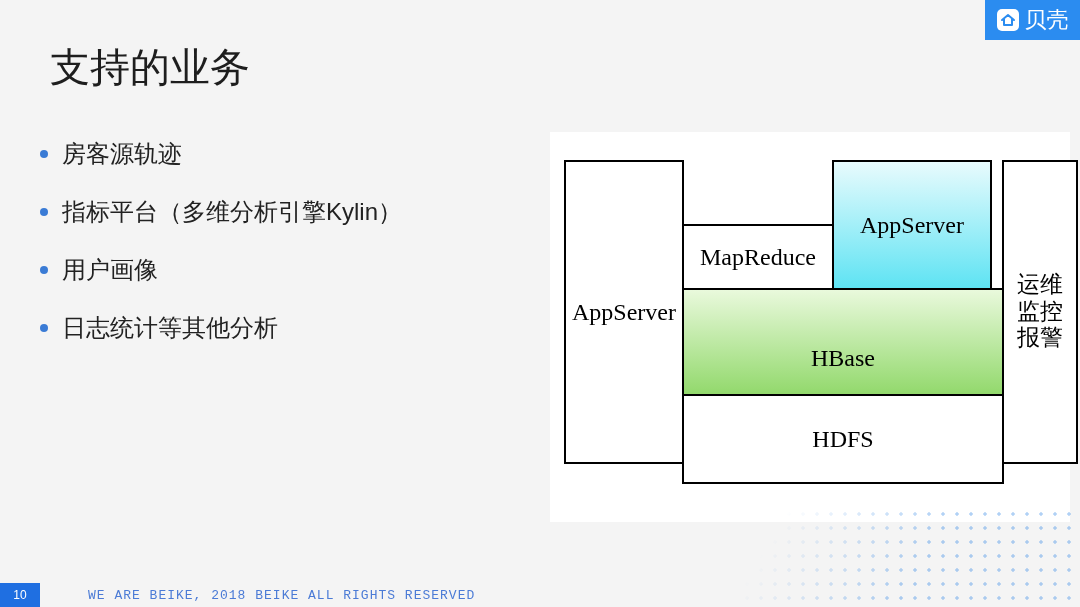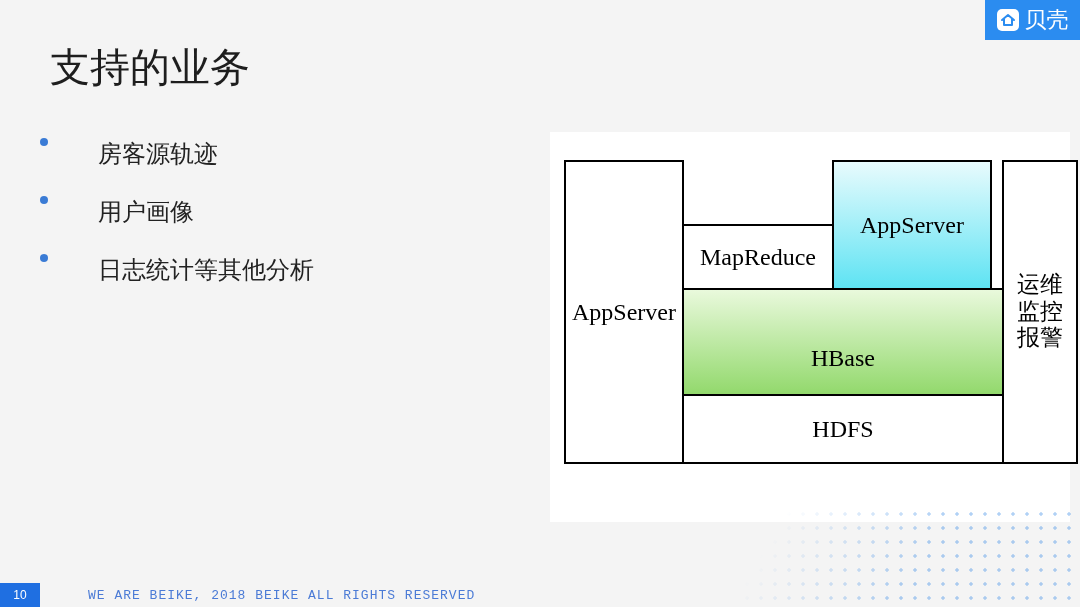--- a/index.html
+++ b/index.html
@@ -63,23 +63,22 @@
 
     
     .bullets {
       position: absolute;
       left: 40px;
       top: 138px;
       list-style: none;
     }
     .bullets li {
       display: flex;
-      align-items: flex-start;
+      align-items: center;
       margin-bottom: 26px;
-      gap: 36px;
     }
     .bullet-dot {
       width: 8px;
       height: 8px;
       border-radius: 50%;
       background: #3a7bd5;
       margin-right: 14px;
       flex: 0 0 auto;
     }
     .bullet-text {
@@ -158,21 +157,21 @@
       top: 128px;
       width: 322px;
       height: 140px;
       background: linear-gradient(to bottom, #e9f9dc 0%, #78cf4a 100%);
     }
     
     .b-hdfs {
       left: 118px;
       top: 234px;
       width: 322px;
-      height: 70px;
+      height: 90px;
     }
     
     .b-ops {
       left: 438px;
       top: 0;
       width: 76px;
       height: 304px;
       font-size: 23px;
     }
 
@@ -227,20 +226,24 @@
   </span>
   <span>贝壳</span>
 </div>
 
 <h1 class="slide-title">支持的业务</h1>
 
 <ul class="bullets">
   <li>
     <span class="bullet-dot"></span>
     <span class="bullet-text">房客源轨迹</span>
+  </li>
+  <li>
+    <span class="bullet-dot"></span>
+    <span class="bullet-text">指标平台（多维分析引擎Kylin）</span>
   </li>
   <li>
     <span class="bullet-dot"></span>
     <span class="bullet-text">用户画像</span>
   </li>
   <li>
     <span class="bullet-dot"></span>
     <span class="bullet-text">日志统计等其他分析</span>
   </li>
 </ul>

